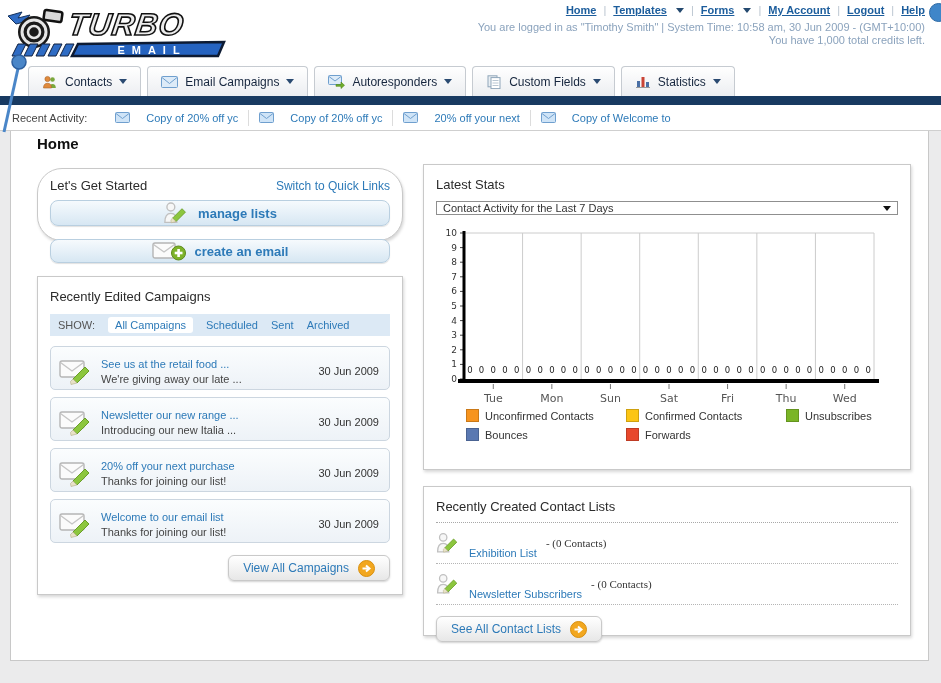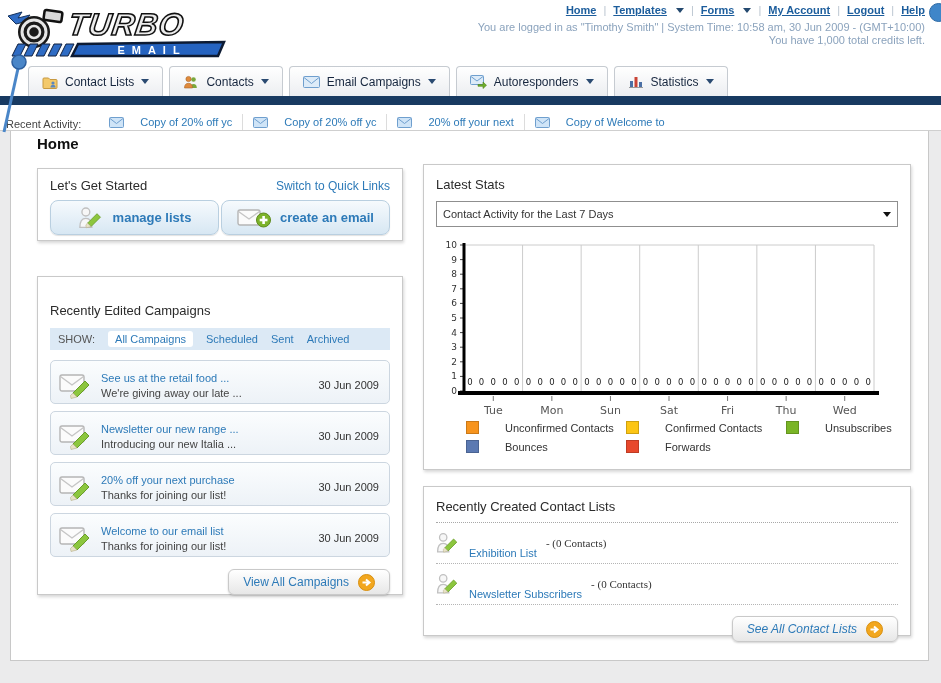--- a/index.html
+++ b/index.html
@@ -33,46 +33,46 @@
   .tabs { position:absolute; left:28px; top:66px; display:flex; gap:6px; z-index:2; }
   .tab { height:30px; display:flex; align-items:center; gap:7px; padding:0 13px;
          border:1px solid #c6cbd1; border-bottom:none; border-radius:4px 4px 0 0;
          background:linear-gradient(#ffffff,#eceef1); font-size:12px; color:#16263e; cursor:pointer; }
   .tab .caret { width:0; height:0; border-left:4px solid transparent; border-right:4px solid transparent;
                 border-top:5px solid #2a4a71; }
   .navy-bar { position:absolute; left:0; top:96px; width:941px; height:9px; background:#183a61; }
 
   
   .activity-bar { position:absolute; left:0; top:105px; width:941px; height:26px; background:#fff;
-                  border-bottom:1px solid #cfcfcf; display:flex; align-items:flex-end; padding-left:6px; font-size:11px; }
+                  border-bottom:1px solid #cfcfcf; display:flex; align-items:center; padding-left:12px; font-size:11px; }
   .activity-label { color:#444; margin-right:18px; }
   .activity-item { display:flex; align-items:center; gap:16px; padding:0 10px; border-right:1px solid #dcdcdc; height:16px; }
   .activity-item:last-child { border-right:none; }
   .activity-item a { color:#2d7ab8; }
 
   
   .content { position:absolute; left:10px; top:131px; width:919px; height:530px; background:#fff;
              border-left:1px solid #c8c8c8; border-right:1px solid #c8c8c8; border-bottom:1px solid #c8c8c8; }
   .page-title { position:absolute; left:26px; top:4px; font-size:15px; font-weight:bold; color:#101010; }
 
   .panel { position:absolute; background:#fff; border:1px solid #c9c9c9; box-shadow:1px 2px 3px rgba(0,0,0,0.16); }
   .panel-title { font-size:13px; color:#2b2b2b; }
 
   
-  #get-started { left:26px; top:37px; width:366px; height:73px; padding:9px 12px; }
+  #get-started { left:26px; top:37px; width:366px; height:73px; padding:9px 12px;border-radius:25px; }
   .gs-head { display:flex; justify-content:space-between; align-items:center; }
   .gs-head .link { font-size:12px; color:#2d7ab8; }
-  .gs-buttons { display:flex; gap:2px; margin-top:7px; }
+  .gs-buttons { display:flex; gap:13px; margin-top:7px;flex-direction:column; }
   .big-btn { flex:1; height:35px; border:1px solid #b9cfe0; border-radius:8px;
              background:linear-gradient(#f6fafd,#d7e7f3); display:flex; align-items:center; justify-content:center;
              gap:9px; font-size:13px; font-weight:bold; color:#2d7ab8; cursor:pointer;
              box-shadow:0 1px 1px rgba(0,0,0,0.12); }
 
   
-  #campaigns-panel { left:26px; top:145px; width:366px; height:319px; padding:24px 12px; }
+  #campaigns-panel { left:26px; top:145px; width:366px; height:319px; padding:10px 12px; }
   .filter-bar { margin-top:9px; height:22px; background:#dce9f5; display:flex; align-items:center;
                 padding:0 8px; gap:13px; font-size:11px; }
   .filter-label { color:#555; }
   .filter { color:#2d7ab8; cursor:pointer; }
   .filter.active { background:#fff; padding:2px 7px; border-radius:3px; }
   .camp-list { margin-top:10px; }
   .camp-row { height:44px; border:1px solid #ccd6e0; border-radius:5px;
               background:linear-gradient(#fbfdfe,#edf2f7); display:flex; align-items:center;
               padding:6px 10px 0 8px; gap:8px; margin-bottom:7px; cursor:pointer; }
   .camp-texts { flex:1; line-height:14px; }
@@ -80,36 +80,36 @@
   .camp-sub { font-size:11px; color:#444; }
   .camp-date { font-size:11px; color:#333; }
   .btn-row { display:flex; justify-content:flex-end; margin-top:12px; }
   .small-btn { height:26px; border:1px solid #c9c9c9; border-radius:6px;
                background:linear-gradient(#ffffff,#e7e7e7); display:flex; align-items:center; justify-content:center;
                gap:9px; font-size:12px; color:#2d7ab8; padding:0 14px; cursor:pointer;
                box-shadow:0 1px 2px rgba(0,0,0,0.18); }
 
   
   #stats-panel { left:412px; top:33px; width:488px; height:306px; padding:10px 12px; }
-  .select { margin-top:8px; height:26px; border:1px solid #8f8f8f; display:flex; align-items:center;
+  .select { margin-top:8px; height:14px; border:1px solid #8f8f8f; display:flex; align-items:center;
             justify-content:space-between; padding:0 6px; font-size:11px; color:#333; cursor:pointer; background:#fff; }
   .select .caret { width:0; height:0; border-left:4px solid transparent; border-right:4px solid transparent;
                    border-top:5px solid #111; }
   #stats-chart { display:block; margin-top:12px; font-family:"DejaVu Sans", sans-serif; }
   #stats-legend { margin:2px 0 0 30px; display:grid; grid-template-columns:160px 160px 136px; row-gap:6px; font-size:11px; }
-  .legend-item { display:flex; align-items:center; gap:26px; color:#333; }
+  .legend-item { display:flex; align-items:center; gap:6px; color:#333; }
   .swatch { width:13px; height:13px; display:inline-block; border:1px solid rgba(0,0,0,0.18); flex:0 0 13px; }
 
   
   #lists-panel { left:412px; top:355px; width:488px; height:150px; padding:10px 12px; }
   .dotted { border:none; border-top:1px dotted #a8a8a8; margin-top:7px; }
   .list-row { display:flex; align-items:center; gap:9px; padding:4px 0; border-bottom:1px dotted #b5b5b5; font-size:11px; }
   .list-row a { color:#2d7ab8;margin-top:20px; }
   .list-suffix { color:#333;font-family:Liberation Serif, serif; }
-  .lists-btn-row { display:flex; justify-content:flex-end; margin-top:11px;font-style:italic; }
+  .lists-btn-row { display:flex; justify-content:flex-start; margin-top:11px; }
 
   svg { display:block; }
 </style>
 </head>
 <body>
 
 <div class="white-top"></div>
 
 <div class="logo">
   <svg width="240" height="58" viewBox="0 0 240 58">
@@ -159,29 +159,20 @@
   <a>Help</a>
 </div>
 <div class="blue-dot"></div>
 
 <div class="status-line">You are logged in as "Timothy Smith" | System Time: 10:58 am, 30 Jun 2009 - (GMT+10:00)</div>
 <div class="credits-line">You have 1,000 total credits left.</div>
 
 <div class="tabs">
   <div class="tab">
     <svg width="16" height="14" viewBox="0 0 16 14">
-      <path d="M1,4 L1,12.5 Q1,13.5 2,13.5 L14,13.5 Q15,13.5 15,12.5 L15,5.5 Q15,4.5 14,4.5 L8,4.5 L6.5,3 L2,3 Q1,3 1,4 Z" fill="#f3c96b" stroke="#c79940"></path>
-      <circle cx="11" cy="8" r="1.6" fill="#5a87c0"></circle>
-      <path d="M8.5,12.5 Q8.5,9.8 11,9.8 Q13.5,9.8 13.5,12.5 Z" fill="#5a87c0"></path>
-    </svg>
-    <span>Contact Lists</span>
-    <span class="caret"></span>
-  </div>
-  <div class="tab">
-    <svg width="16" height="14" viewBox="0 0 16 14">
       <circle cx="10.5" cy="4.5" r="2.3" fill="#7aa83c"></circle>
       <path d="M7.5,13 Q7.5,9 10.5,9 Q13.8,9 13.8,13 Z" fill="#7aa83c"></path>
       <circle cx="5.5" cy="4" r="2.6" fill="#e08a3c" stroke="#a9662a" stroke-width="0.6"></circle>
       <path d="M1.5,13 Q1.5,8.3 5.5,8.3 Q9.5,8.3 9.5,13 Z" fill="#e08a3c" stroke="#a9662a" stroke-width="0.6"></path>
     </svg>
     <span>Contacts</span>
     <span class="caret"></span>
   </div>
   <div class="tab">
     <svg width="17" height="12" viewBox="0 0 17 12">
@@ -191,20 +182,31 @@
     <span>Email Campaigns</span>
     <span class="caret"></span>
   </div>
   <div class="tab">
     <svg width="17" height="14" viewBox="0 0 17 14">
       <rect x="0.5" y="0.5" width="13" height="9" rx="1" fill="#ddebf8" stroke="#6f9fce"></rect>
       <polyline points="1,1.5 7,6 13,1.5" fill="none" stroke="#6f9fce"></polyline>
       <path d="M8,12 L13,12 L13,9.5 L16.5,12.8 L13,16 L13,13.8 L8,13.8 Z" fill="#6fae2a" stroke="#4f8418" stroke-width="0.6" transform="translate(0,-2.5)"></path>
     </svg>
     <span>Autoresponders</span>
+    <span class="caret"></span>
+  </div>
+  <div class="tab">
+    <svg width="16" height="14" viewBox="0 0 16 14">
+      <rect x="2" y="0.8" width="9" height="11" fill="#e8eef3" stroke="#8fa6ba"></rect>
+      <rect x="5" y="2.6" width="9" height="11" fill="#ffffff" stroke="#8fa6ba"></rect>
+      <line x1="6.5" y1="5.5" x2="12.5" y2="5.5" stroke="#b9c6d2"></line>
+      <line x1="6.5" y1="8" x2="12.5" y2="8" stroke="#b9c6d2"></line>
+      <line x1="6.5" y1="10.5" x2="12.5" y2="10.5" stroke="#b9c6d2"></line>
+    </svg>
+    <span>Custom Fields</span>
     <span class="caret"></span>
   </div>
   <div class="tab">
     <svg width="16" height="13" viewBox="0 0 16 13">
       <rect x="2" y="6" width="3" height="6" fill="#4a6fa5"></rect>
       <rect x="6.5" y="2" width="3" height="10" fill="#c94436"></rect>
       <rect x="11" y="7" width="3" height="5" fill="#4a6fa5"></rect>
       <line x1="1" y1="12.5" x2="15" y2="12.5" stroke="#999"></line>
     </svg>
     <span>Statistics</span>

